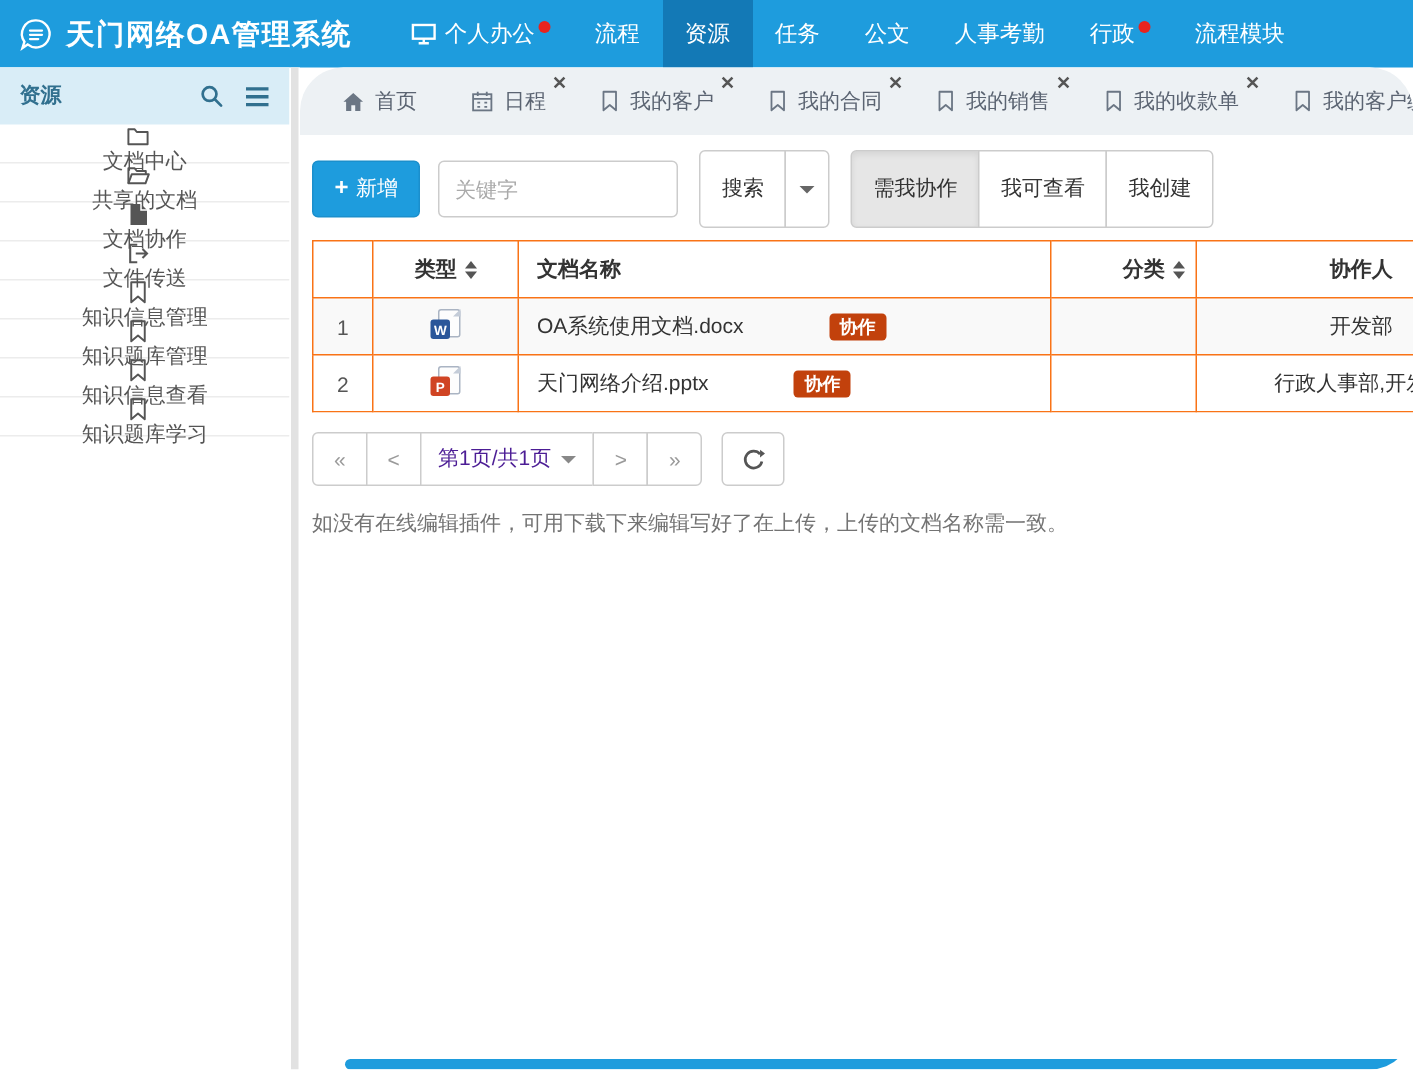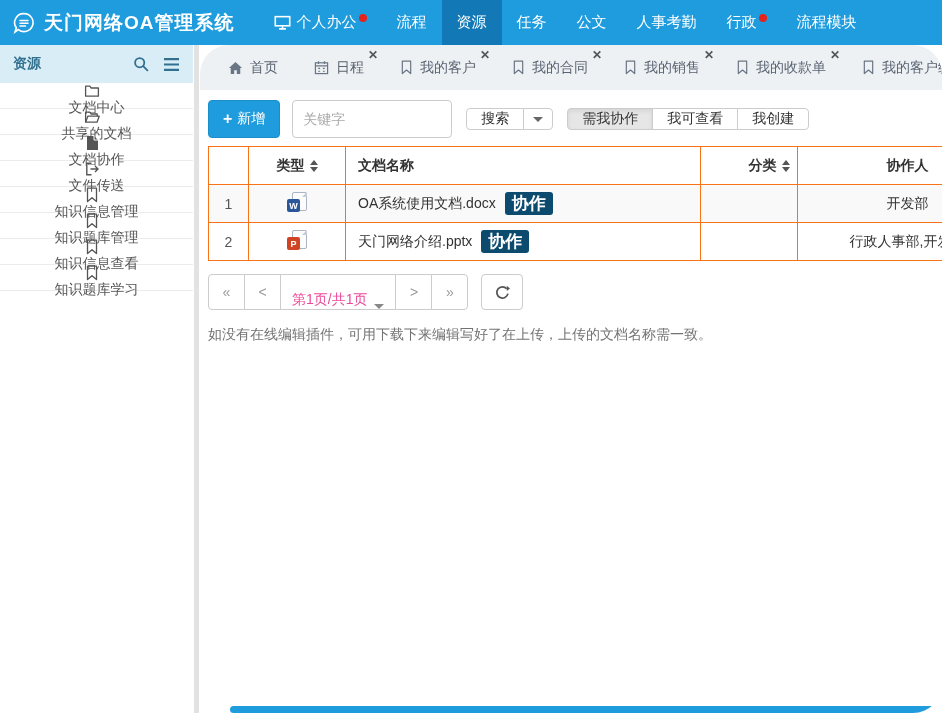--- a/index.html
+++ b/index.html
@@ -36,21 +36,21 @@
   .tab { position:relative; display:flex; align-items:center; padding:0 18px; font-size:14px; cursor:pointer; height:45px; }
   .tab .ticon { display:inline-flex; margin-right:7px; color:#6b7684; }
   .tab .tclose { position:absolute; top:5px; right:4px; font-size:12px; font-weight:bold; color:#555; line-height:10px; cursor:pointer; }
 
   .toolbar { display:flex; align-items:center; padding:10px 8px 8px 8px; }
   .btn-add { height:38px; background:#1e9cdd; color:#fff; border:1px solid #1b8fcc; border-radius:4px; font-size:14px; padding:0 14px; display:flex; align-items:center; cursor:pointer; }
   .btn-add .plus { font-weight:bold; font-size:16px; margin-right:5px; }
   .kw-input { height:38px; width:160px; margin-left:12px; border:1px solid #ccc; border-radius:4px; padding:0 10px; font-size:14px; color:#333; font-family:"Liberation Sans",sans-serif; }
   .kw-input::placeholder { color:#aaa; }
   .btn-group { display:flex; margin-left:14px; }
-  .gbtn { height:22px; background:#fff; border:1px solid #ccc; font-size:14px; color:#333; padding:0 14px; display:flex; align-items:center; cursor:pointer; }
+  .gbtn { height:52px; background:#fff; border:1px solid #ccc; font-size:14px; color:#333; padding:0 14px; display:flex; align-items:center; cursor:pointer; }
   .gbtn + .gbtn { margin-left:-1px; }
   .btn-group .gbtn:first-child { border-radius:4px 0 0 4px; }
   .btn-group .gbtn:last-child { border-radius:0 4px 4px 0; }
   .gbtn.caret-btn { padding:0 9px; }
   .gbtn.active { background:#e6e6e6; box-shadow:inset 0 2px 4px rgba(0,0,0,.08); }
   .caret-down { width:0; height:0; border-left:5px solid transparent; border-right:5px solid transparent; border-top:5px solid #666; }
 
   
   .table-wrap { margin-left:8px; overflow:hidden; }
   table { border-collapse:collapse; table-layout:fixed; width:809px; }
@@ -58,37 +58,37 @@
   th { font-weight:bold; color:#333; background:#fff; }
   .col-num { width:40px; text-align:center; color:#555; }
   .col-type { width:97px; text-align:center; }
   .col-name { width:355px; text-align:left; padding-left:12px; }
   .col-cat { width:97px; text-align:center;padding-left:40px; }
   .col-collab { width:220px; text-align:center; }
   tr.striped td { background:#f9f9f9; }
   .sorter { display:inline-flex; flex-direction:column; vertical-align:middle; margin-left:5px; }
   .sorter .up { width:0;height:0;border-left:4px solid transparent;border-right:4px solid transparent;border-bottom:5px solid #555; margin-bottom:2px; }
   .sorter .dn { width:0;height:0;border-left:4px solid transparent;border-right:4px solid transparent;border-top:5px solid #555; }
-  .name-cell { display:flex; align-items:center; }
-  .badge { background:#0c4a6e; color:#fff; font-size:17px; font-weight:bold; border-radius:3px; padding:3px 7px; margin-left:9px; line-height:1; cursor:pointer; }
+  .name-cell { display:flex; align-items:center;gap:48px; }
+  .badge { background:#c2410c; color:#fff; font-size:12px; font-weight:bold; border-radius:3px; padding:3px 7px; margin-left:9px; line-height:1; cursor:pointer; }
   .ftype { position:relative; display:inline-block; width:20px; height:20px; }
   .ftype .page { position:absolute; right:0; top:0; width:15px; height:19px; background:#fdfdfd; border:1px solid #aab4c3; border-radius:2px; }
   .ftype .page::after { content:""; position:absolute; right:-1px; top:-1px; width:0; height:0; border-left:5px solid transparent; border-bottom:5px solid #c4ccd8; }
   .ftype .letter { position:absolute; left:0; bottom:0; width:13px; height:13px; color:#fff; font-size:9px; font-weight:bold; display:flex; align-items:center; justify-content:center; border-radius:2px; }
   .ftype.word .letter { background:#2b579a; }
   .ftype.ppt .letter { background:#d04423; }
 
   
   .pager-row { display:flex; align-items:center; margin:13px 0 0 8px; }
   .pager { display:flex; }
   .pbtn { height:36px; min-width:37px; background:#fff; border:1px solid #ccc; color:#9a9a9a; font-size:14px; display:flex; align-items:center; justify-content:center; cursor:pointer; padding:0 11px; }
   .pbtn + .pbtn { margin-left:-1px; }
   .pager .pbtn:first-child { border-radius:4px 0 0 4px; }
   .pager .pbtn:last-child { border-radius:0 4px 4px 0; }
-  .pbtn.pagelbl { color:#ec4899;align-items:flex-end; }
+  .pbtn.pagelbl { color:#4c1d95; }
   .pagelbl .caret-down { margin-left:7px; border-top-color:#888; }
   .btn-refresh { height:36px; width:42px; margin-left:13px; background:#fff; border:1px solid #ccc; border-radius:4px; display:flex; align-items:center; justify-content:center; cursor:pointer; color:#555; }
 
   .note { margin:16px 0 0 8px; color:#737373; font-size:14px; }
 
   
   .hscroll { position:absolute; left:30px; right:0; bottom:0; height:7px; background:#1e9cdd; border-radius:4px 0 0 4px; }
 
   svg { display:block; }
 </style>

